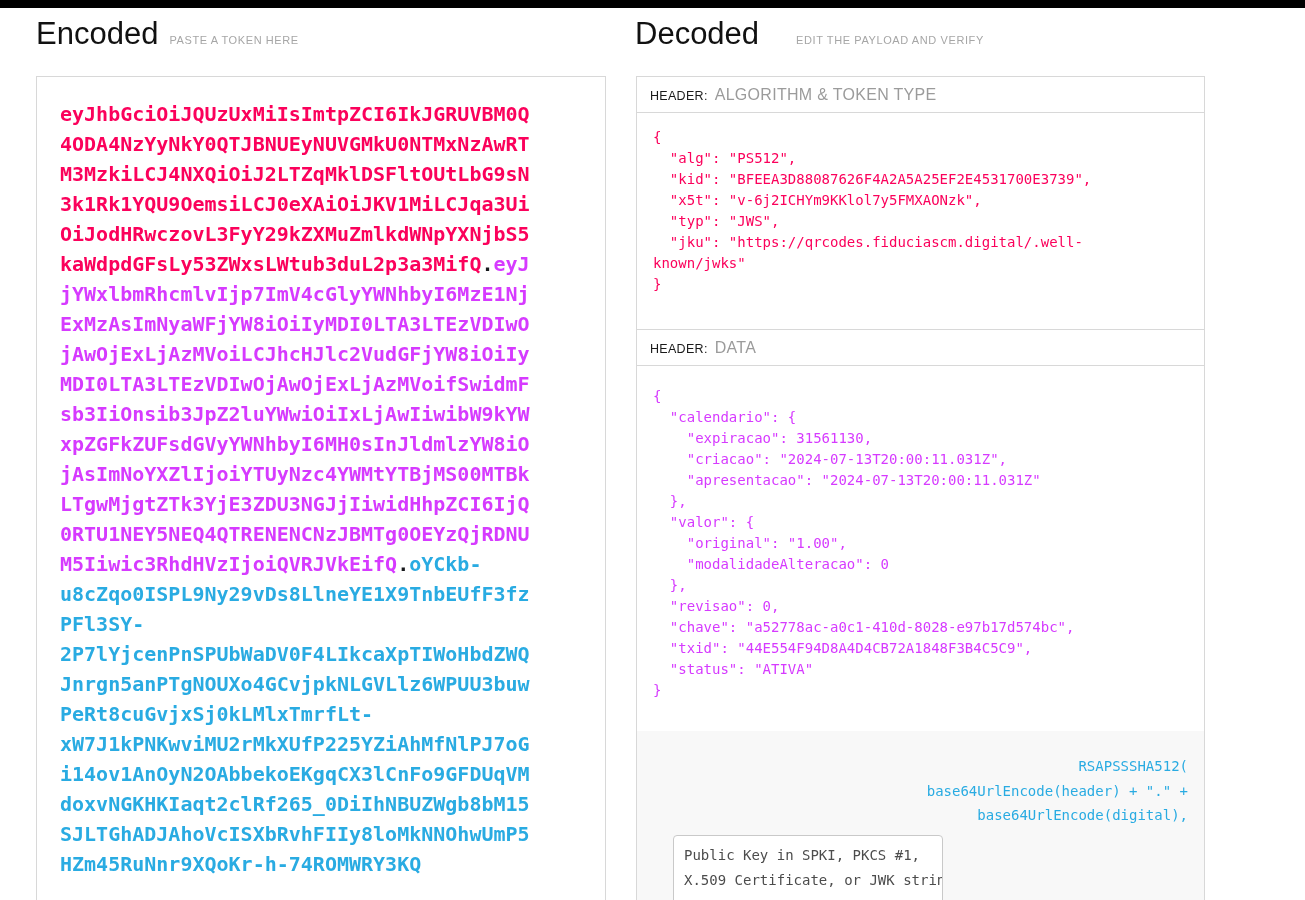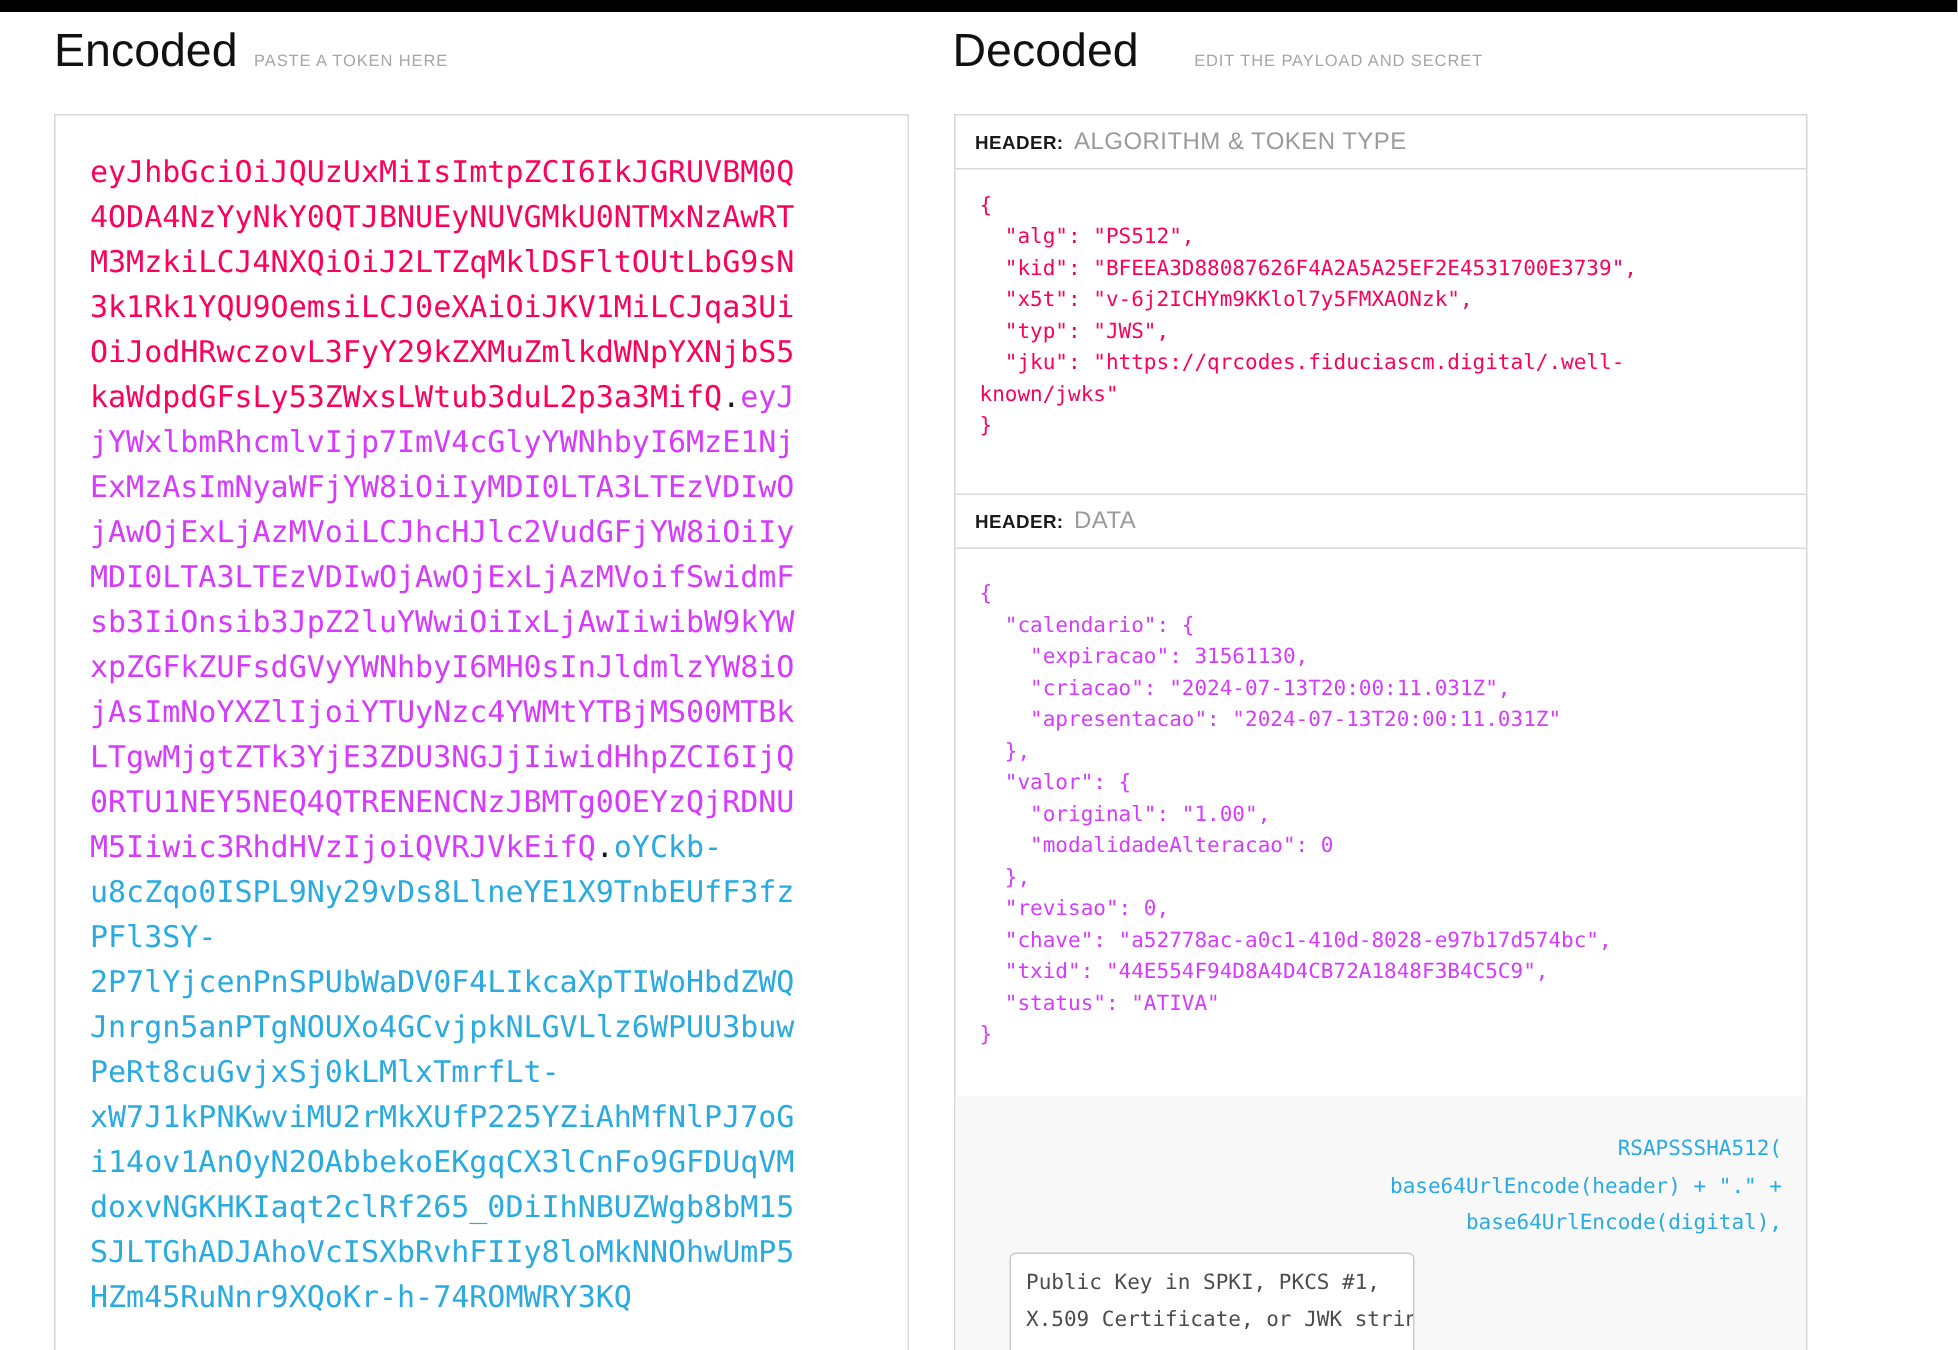--- a/index.html
+++ b/index.html
@@ -17,37 +17,37 @@
   #dec-title{left:635px;gap:37px;}
 
   
   .token-card{
     position:absolute;left:36px;top:76px;width:570px;height:1100px;
     border:1px solid #d8d8d8;background:#fff;box-sizing:border-box;
     padding:22px 70px 22px 23px;cursor:text;
   }
   .token-text{
     font-family:"DejaVu Sans Mono",monospace;font-size:20px;line-height:30px;
-    font-weight:400;word-wrap:break-word;overflow-wrap:break-word;white-space:normal;
+    font-weight:700;word-wrap:break-word;overflow-wrap:break-word;white-space:normal;
   }
   .tok-h{color:#fb015b;}
   .tok-p{color:#d63aff;}
   .tok-s{color:#29abe2;}
   .tok-dot{color:#17181c;}
 
   
   .decoded-card{
     position:absolute;left:636px;top:76px;width:569px;height:1100px;
     border:1px solid #d8d8d8;background:#fff;box-sizing:border-box;
   }
   .section-head{
     display:flex;align-items:baseline;gap:7px;
     padding:9px 13px 8px 13px;border-bottom:1px solid #d8d8d8;
   }
-  .section-head .lbl{font-size:12.5px;font-weight:700;color:#1a1a1a;letter-spacing:.3px;}
+  .section-head .lbl{font-size:12.5px;font-weight:400;color:#1a1a1a;letter-spacing:.3px;}
   .section-head .sub{font-size:16px;font-weight:400;color:#9b9b9b;letter-spacing:.3px;}
   .section-head.bordered-top{border-top:1px solid #d8d8d8;}
 
   .json-block{
     font-family:"DejaVu Sans Mono",monospace;font-size:14px;line-height:21px;
     font-weight:500;white-space:pre;cursor:text;
   }
   .json-block .cl{white-space:pre;}
   #header-json{padding:14px 16px 34px 16px;color:#fb015b;}
   #payload-json{padding:20px 16px 30px 16px;color:#d63aff;}
@@ -71,21 +71,21 @@
 
 <div class="topbar"></div>
 
 <div class="panel-title" id="enc-title">
   <span class="big">Encoded</span>
   <span class="small">PASTE A TOKEN HERE</span>
 </div>
 
 <div class="panel-title" id="dec-title">
   <span class="big">Decoded</span>
-  <span class="small">EDIT THE PAYLOAD AND SECRET</span>
+  <span class="small">EDIT THE PAYLOAD AND VERIFY</span>
 </div>
 
 <div class="token-card">
   <div class="token-text"><span class="tok-h">eyJhbGciOiJQUzUxMiIsImtpZCI6IkJGRUVBM0Q4ODA4NzYyNkY0QTJBNUEyNUVGMkU0NTMxNzAwRTM3MzkiLCJ4NXQiOiJ2LTZqMklDSFltOUtLbG9sN3k1Rk1YQU9OemsiLCJ0eXAiOiJKV1MiLCJqa3UiOiJodHRwczovL3FyY29kZXMuZmlkdWNpYXNjbS5kaWdpdGFsLy53ZWxsLWtub3duL2p3a3MifQ</span><span class="tok-dot">.</span><span class="tok-p">eyJjYWxlbmRhcmlvIjp7ImV4cGlyYWNhbyI6MzE1NjExMzAsImNyaWFjYW8iOiIyMDI0LTA3LTEzVDIwOjAwOjExLjAzMVoiLCJhcHJlc2VudGFjYW8iOiIyMDI0LTA3LTEzVDIwOjAwOjExLjAzMVoifSwidmFsb3IiOnsib3JpZ2luYWwiOiIxLjAwIiwibW9kYWxpZGFkZUFsdGVyYWNhbyI6MH0sInJldmlzYW8iOjAsImNoYXZlIjoiYTUyNzc4YWMtYTBjMS00MTBkLTgwMjgtZTk3YjE3ZDU3NGJjIiwidHhpZCI6IjQ0RTU1NEY5NEQ4QTRENENCNzJBMTg0OEYzQjRDNUM5Iiwic3RhdHVzIjoiQVRJVkEifQ</span><span class="tok-dot">.</span><span class="tok-s">oYCkb-u8cZqo0ISPL9Ny29vDs8LlneYE1X9TnbEUfF3fzPFl3SY-2P7lYjcenPnSPUbWaDV0F4LIkcaXpTIWoHbdZWQJnrgn5anPTgNOUXo4GCvjpkNLGVLlz6WPUU3buwPeRt8cuGvjxSj0kLMlxTmrfLt-xW7J1kPNKwviMU2rMkXUfP225YZiAhMfNlPJ7oGi14ov1AnOyN2OAbbekoEKgqCX3lCnFo9GFDUqVMdoxvNGKHKIaqt2clRf265_0DiIhNBUZWgb8bM15SJLTGhADJAhoVcISXbRvhFIIy8loMkNNOhwUmP5HZm45RuNnr9XQoKr-h-74ROMWRY3KQ</span></div>
 </div>
 
 <div class="decoded-card">
 
   <div class="section-head">
     <span class="lbl">HEADER:</span>

